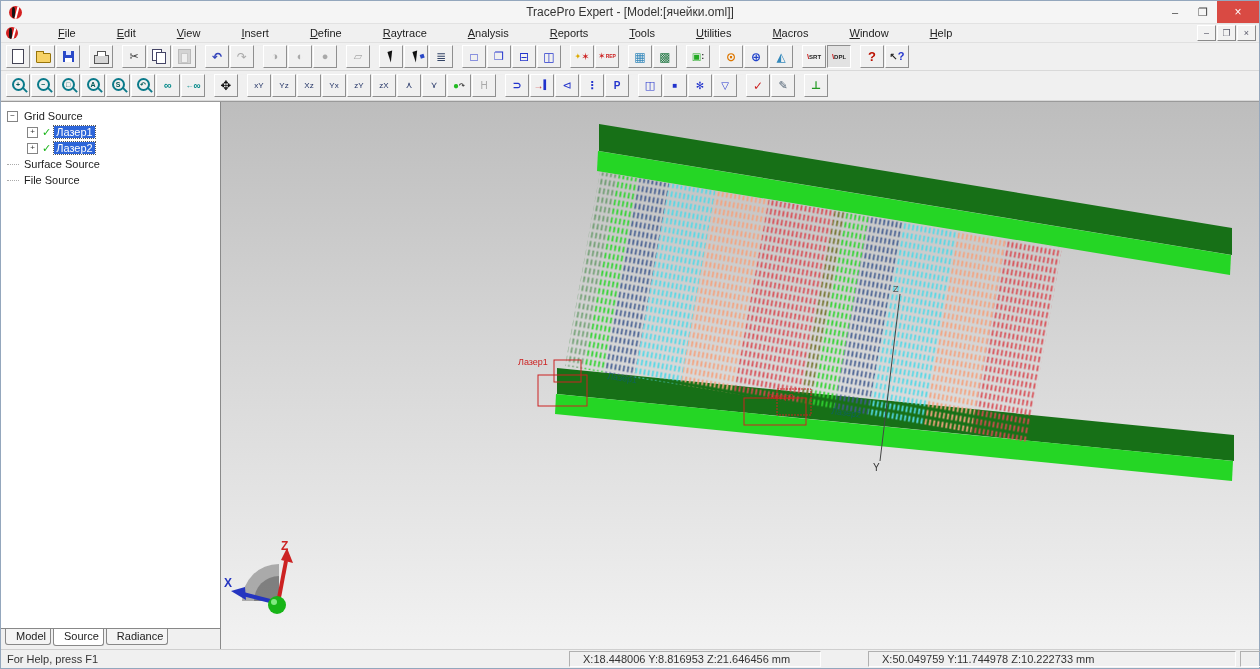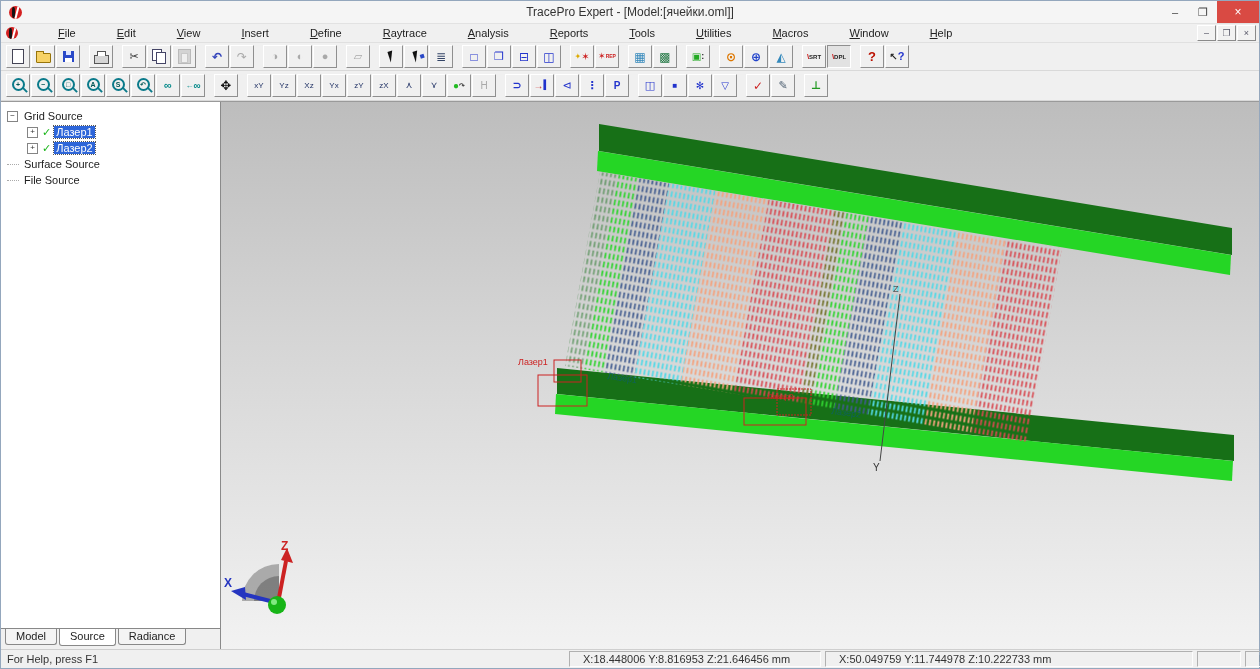--- a/index.html
+++ b/index.html
@@ -61,32 +61,32 @@
   .tree{flex:1;padding:6px 0 0 4px;position:relative;overflow:hidden;}
   .trow{height:16px;display:flex;align-items:center;white-space:nowrap;}
   .texp{width:9px;height:9px;border:1px solid #848484;background:#fff;font-size:8px;line-height:7px;text-align:center;color:#333;margin-right:4px;flex:0 0 auto;}
   .tstub{width:12px;border-bottom:1px dotted #aaa;height:0;margin-right:3px;flex:0 0 auto;}
   .tcheck{color:#17b517;font-weight:bold;font-size:11px;margin-right:3px;}
   .tlabel{padding:0 2px;}
   .tlabel.sel{background:#2e66d9;color:#fff;outline:1px dotted #555;}
   .tind{flex:0 0 auto;}
 
   .tabstrip{height:20px;border-top:1px solid #888;background:#f0f0f0;display:flex;align-items:flex-start;padding-left:4px;}
-  .tab{border:1px solid #888;border-top:none;background:#f4f4f4;padding:1px 10px 2px 10px;margin-right:2px;border-radius:0 0 3px 3px;font-size:11px;color:#222;}
+  .tab{border:1px solid #888;border-top:none;background:#f4f4f4;padding:1px 4px 2px 10px;margin-right:2px;border-radius:0 0 3px 3px;font-size:11px;color:#222;}
   .tab.active{background:#fff;padding-bottom:3px;}
 
   .viewport{flex:1;position:relative;background:linear-gradient(180deg,#bdbdbd 0%,#d6d6d6 45%,#f2f2f2 100%);overflow:hidden;}
   .viewport svg{position:absolute;top:0;left:0;}
 
   
   .statusbar{height:18px;background:#f0f0f0;border-top:1px solid #cfcfcf;display:flex;align-items:center;font-size:11px;color:#333;}
   .sb-msg{flex:0 0 562px;padding-left:6px;}
   .sb-box{border:1px solid;border-color:#b0b0b0 #fdfdfd #fdfdfd #b0b0b0;height:14px;line-height:14px;padding:0 13px;margin-right:4px;overflow:hidden;white-space:nowrap;}
   .sb-c1{flex:0 0 224px;}
-  .sb-c2{flex:0 0 340px;}
+  .sb-c2{flex:0 0 340px;margin-left:43px;}
   .sb-spacer{flex:1;}
   .sb-small{flex:0 0 16px;}
   .sb-num{flex:0 0 34px;text-align:left;font-family:Liberation Mono, monospace;}
   .sb-small2{flex:0 0 20px;margin-right:2px;}
 </style>
 </head>
 <body>
 
 <div id="app">
 

